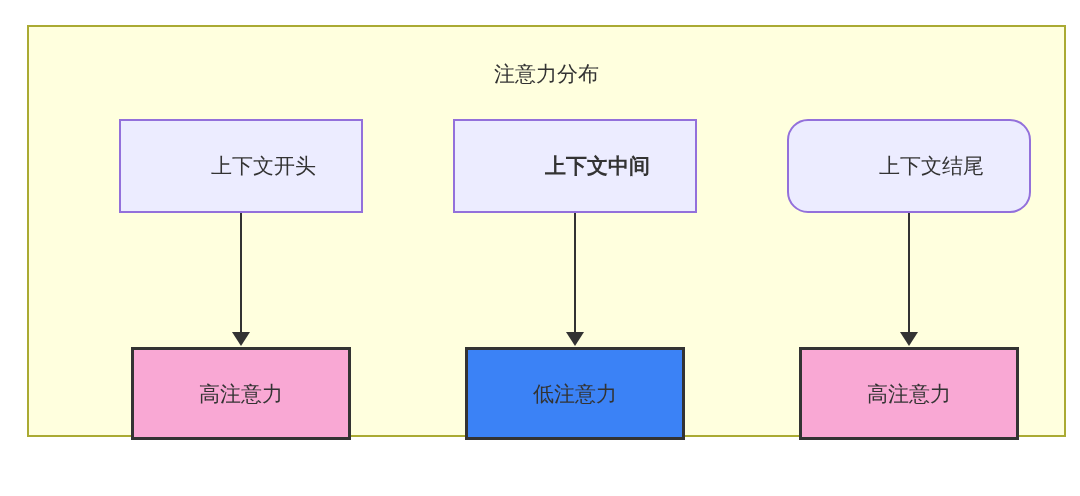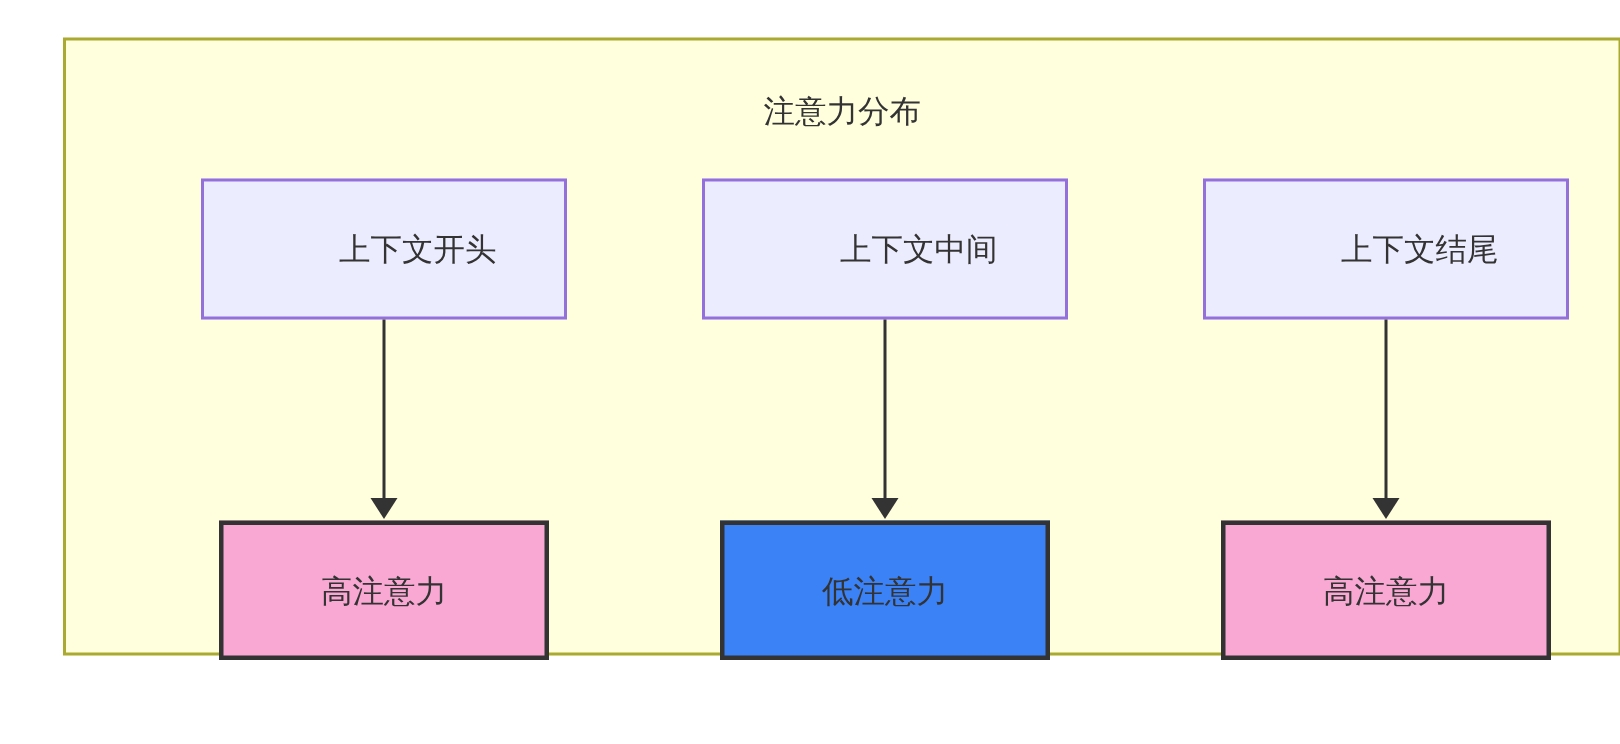--- a/index.html
+++ b/index.html
@@ -17,21 +17,20 @@
   }
   .panel {
     position: absolute;
     left: 27px;
     top: 25px;
     width: 1039px;
     height: 412px;
     box-sizing: border-box;
     background: #FFFFDE;
     border: 2px solid #AAAA33;
-    margin-left: 15px;
   }
   .title {
     position: absolute;
     left: 0;
     top: 33px;
     width: 100%;
     text-align: center;
     font-size: 21px;
     font-weight: 400;
     color: #333333;
@@ -72,22 +71,22 @@
   .arrow-head {
     position: absolute;
     top: 305px;
     width: 0;
     height: 0;
     border-left: 9px solid transparent;
     border-right: 9px solid transparent;
     border-top: 14px solid #333333;
   }
   .c1 .src { left: 90px; }
-  .c2 .src { left: 424px; }
-  .c3 .src { left: 758px; }
+  .c2 .src { left: 424px; font-weight: bold; }
+  .c3 .src { left: 758px; border-radius: 21px; }
   .c1 .tgt { left: 102px; }
   .c2 .tgt { left: 436px; }
   .c3 .tgt { left: 770px; }
   .c1 .arrow-line { left: 211px; }
   .c2 .arrow-line { left: 545px; }
   .c3 .arrow-line { left: 879px; }
   .c1 .arrow-head { left: 203px; }
   .c2 .arrow-head { left: 537px; }
   .c3 .arrow-head { left: 871px; }
 </style>

